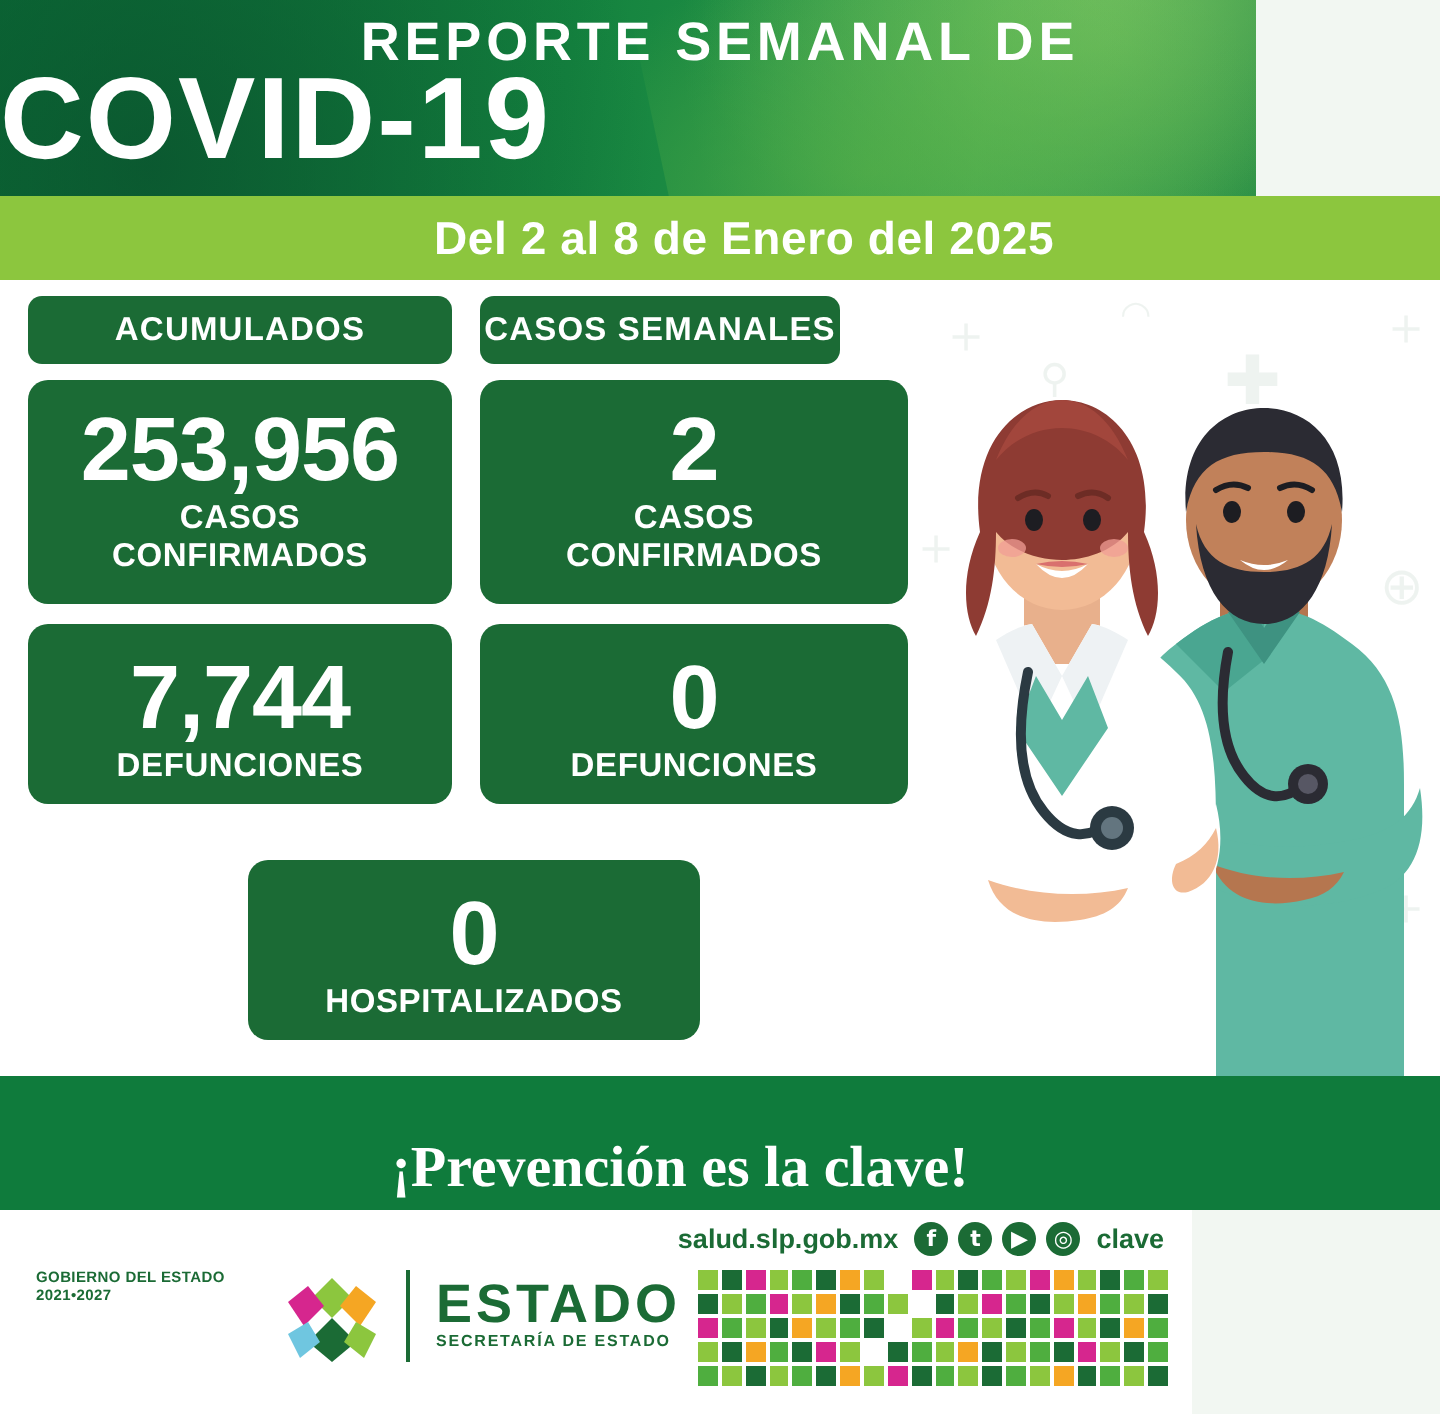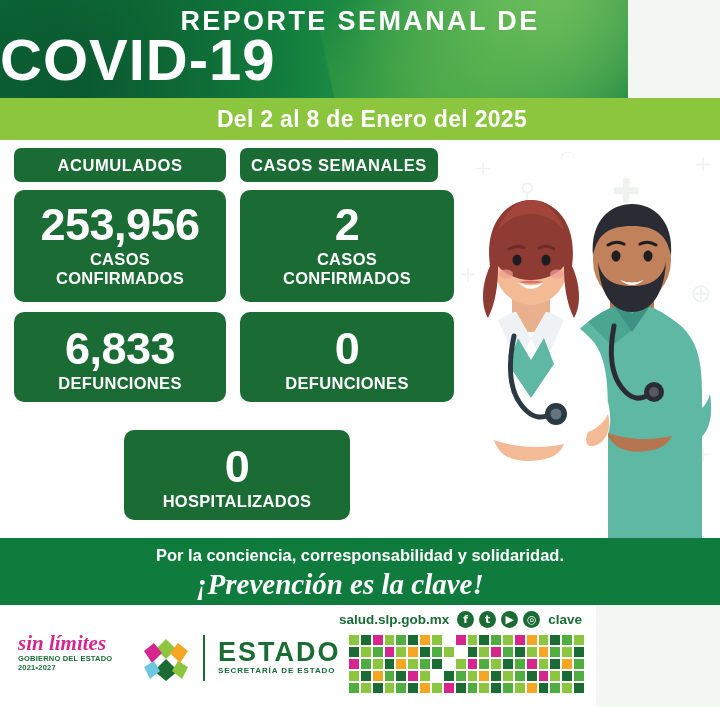--- a/index.html
+++ b/index.html
@@ -137,21 +137,21 @@
     line-height: 19px;
     letter-spacing: .3px;
   }
 
   
   #pill-acumulados { left: 14px;  top: 8px;   width: 212px; height: 34px; }
   #card-acum-casos { left: 14px;  top: 50px;  width: 212px; height: 112px; padding-top: 10px; }
   #card-acum-def   { left: 14px;  top: 172px; width: 212px; height: 90px;  padding-top: 12px; }
 
   
-  #pill-semanales  { left: 240px; top: 8px;   width: 198px; height: 34px; }
+  #pill-semanales  { left: 240px; top: 8px;   width: 180px; height: 34px; }
   #card-sem-casos  { left: 240px; top: 50px;  width: 214px; height: 112px; padding-top: 10px; }
   #card-sem-def    { left: 240px; top: 172px; width: 214px; height: 90px;  padding-top: 12px; }
 
   
   #card-hosp { left: 124px; top: 290px; width: 226px; height: 90px; padding-top: 12px; }
 
   
   .illus {
     position: absolute;
     right: 0; top: 0;
@@ -175,21 +175,20 @@
     font-weight: bold;
   }
   .msg2 {
     position: absolute;
     left: 0; top: 30px;
     width: 680px;
     text-align: center;
     color: #ffffff;
     font-size: 29px;
     font-weight: bold;
-    font-style: italic;
     font-family: "Liberation Serif", serif;
   }
 
   
   .footer {
     position: absolute;
     left: 0; top: 605px;
     width: 596px; height: 102px;
     background: #ffffff;
   }
@@ -345,21 +344,21 @@
         <div class="lbl">CONFIRMADOS</div>
       </div>
 
       <div class="card" id="card-sem-casos">
         <div class="big-num">2</div>
         <div class="lbl">CASOS</div>
         <div class="lbl">CONFIRMADOS</div>
       </div>
 
       <div class="card" id="card-acum-def">
-        <div class="big-num">6,833</div>
+        <div class="big-num">7,744</div>
         <div class="lbl">DEFUNCIONES</div>
       </div>
 
       <div class="card" id="card-sem-def">
         <div class="big-num">0</div>
         <div class="lbl">DEFUNCIONES</div>
       </div>
 
       <div class="card" id="card-hosp">
         <div class="big-num">0</div>
@@ -434,37 +433,35 @@
 
           <path d="M76 196 q-10 48 8 70 q16 20 34 4" stroke="#2b3a42" stroke-width="5" fill="none" stroke-linecap="round"></path>
           <circle cx="118" cy="274" r="11" fill="#2b3a42"></circle>
           <circle cx="118" cy="274" r="5.5" fill="#63757f"></circle>
         </g>
       </svg>
     </div>
   </div>
 
   <div class="msgband">
-    <div class="msg1">Por la conciencia, corresponsabilidad y solidaridad.</div>
     <div class="msg2">¡Prevención es la clave!</div>
   </div>
 
   <div class="footer">
 
     <div class="social-row">
       <span class="social-url">salud.slp.gob.mx</span>
       <span class="soc">f</span>
       <span class="soc">t</span>
       <span class="soc">▶</span>
       <span class="soc">◎</span>
       <span class="social-handle">clave</span>
     </div>
 
     <div class="logo-potosi">
-      <div class="lp-l2">sin límites</div>
       <div class="lp-l3">GOBIERNO DEL ESTADO 2021•2027</div>
     </div>
 
     <div class="glyph">
       <svg width="52" height="44" viewBox="0 0 52 44">
         <path d="M26 2 l10 10 l-10 10 l-10 -10 z" fill="#8cc63e"></path>
         <path d="M4 14 l10 -8 l8 10 l-10 10 z" fill="#d6268e"></path>
         <path d="M48 14 l-10 -8 l-8 10 l10 10 z" fill="#f5a623"></path>
         <path d="M26 22 l12 12 l-12 10 l-12 -10 z" fill="#1b6b35"></path>
         <path d="M4 30 l10 -6 l6 10 l-10 8 z" fill="#6fc6e0"></path>

